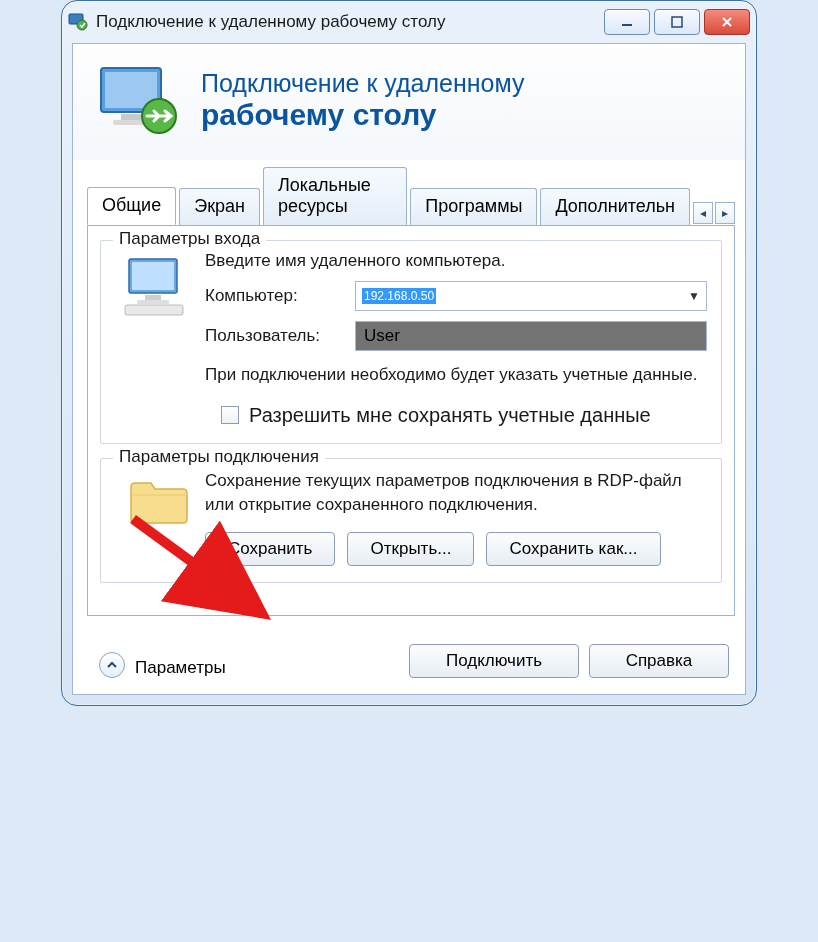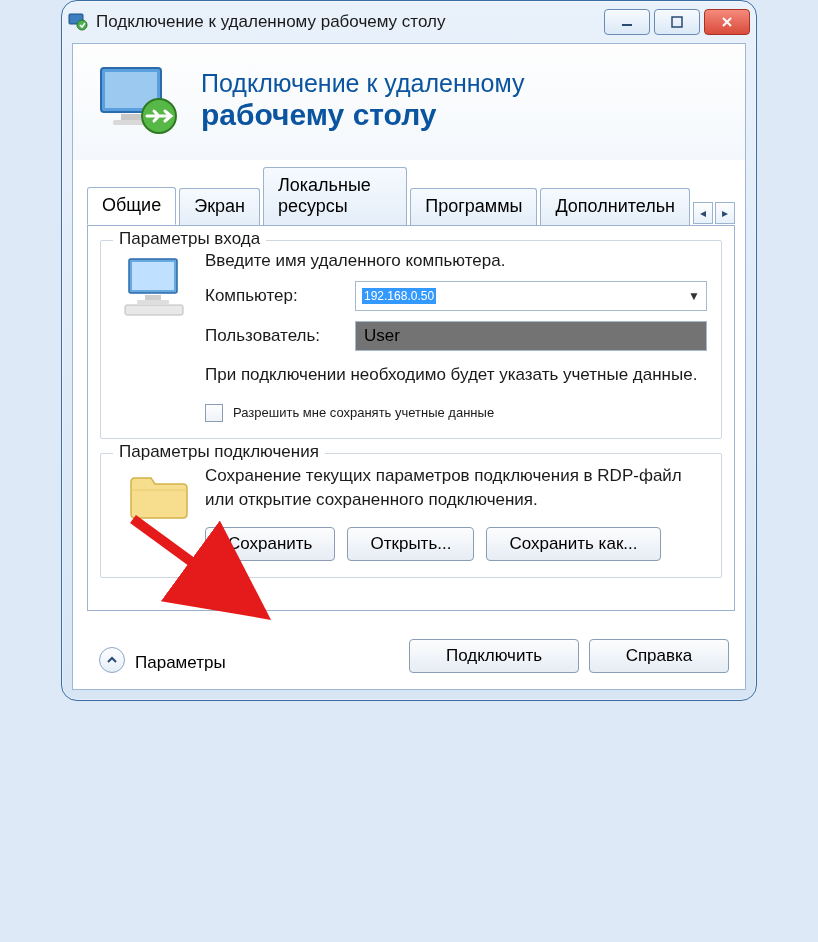--- a/index.html
+++ b/index.html
@@ -31,21 +31,21 @@
   .fs-icon { width:90px; flex-shrink:0; display:flex; align-items:flex-start; justify-content:center; padding-top:4px;}
   .fs-content { flex:1; font-size:17px; color:#1a1a1a; }
   .row { display:flex; align-items:center; margin:10px 0; }
   .row-label { width:150px; font-size:17px; }
   .combo { flex:1; display:flex; align-items:center; border:1px solid #a7b9d1; height:30px; padding:0 6px; background:#fff; position:relative;}
   .combo-val { font-size:12px; }
   .combo-val.sel { background:#3399ff; color:#fff; padding:1px 2px;}
   .combo-caret { margin-left:auto; font-size:12px;color:#333;}
   .textfield { flex:1; border:1px solid #a7b9d1; height:30px; padding:2px 8px; font-size:17px; background:#737373;}
   .info-text { margin:12px 0 16px 0; font-size:17px; line-height:1.45;}
-  .check-row { display:flex; align-items:center; gap:10px; font-size:13px; margin-left:0;}
+  .check-row { display:flex; align-items:center; gap:10px; font-size:20px; margin-left:16px;}
   .checkbox { width:18px; height:18px; border:1px solid #8a9db5; background:linear-gradient(#fefefe,#eef3f8);}
   .btn-row { display:flex; gap:12px; margin-top:14px;}
   .btn { height:34px; padding: 0 22px; font-size:17px; border:1px solid #8a9db5; border-radius:4px; background:linear-gradient(#fdfdfd,#e6edf5);}
   .footer { display:flex; align-items:flex-end; padding: 14px 16px 16px 16px; margin-left: 10px;}
   .expand-btn { width:26px;height:26px;border:1px solid #8aa5c6; border-radius:50%; background:linear-gradient(#fff,#e5eef8);display:flex;align-items:center;justify-content:center;font-size:14px;color:#2a4a73; margin-right:10px;}
   .footer-label { font-size:17px; flex:1;}
   .arrow-annotation { position:absolute; left:50px; top:470px; pointer-events:none; }
 </style>
 </head>
 <body>

